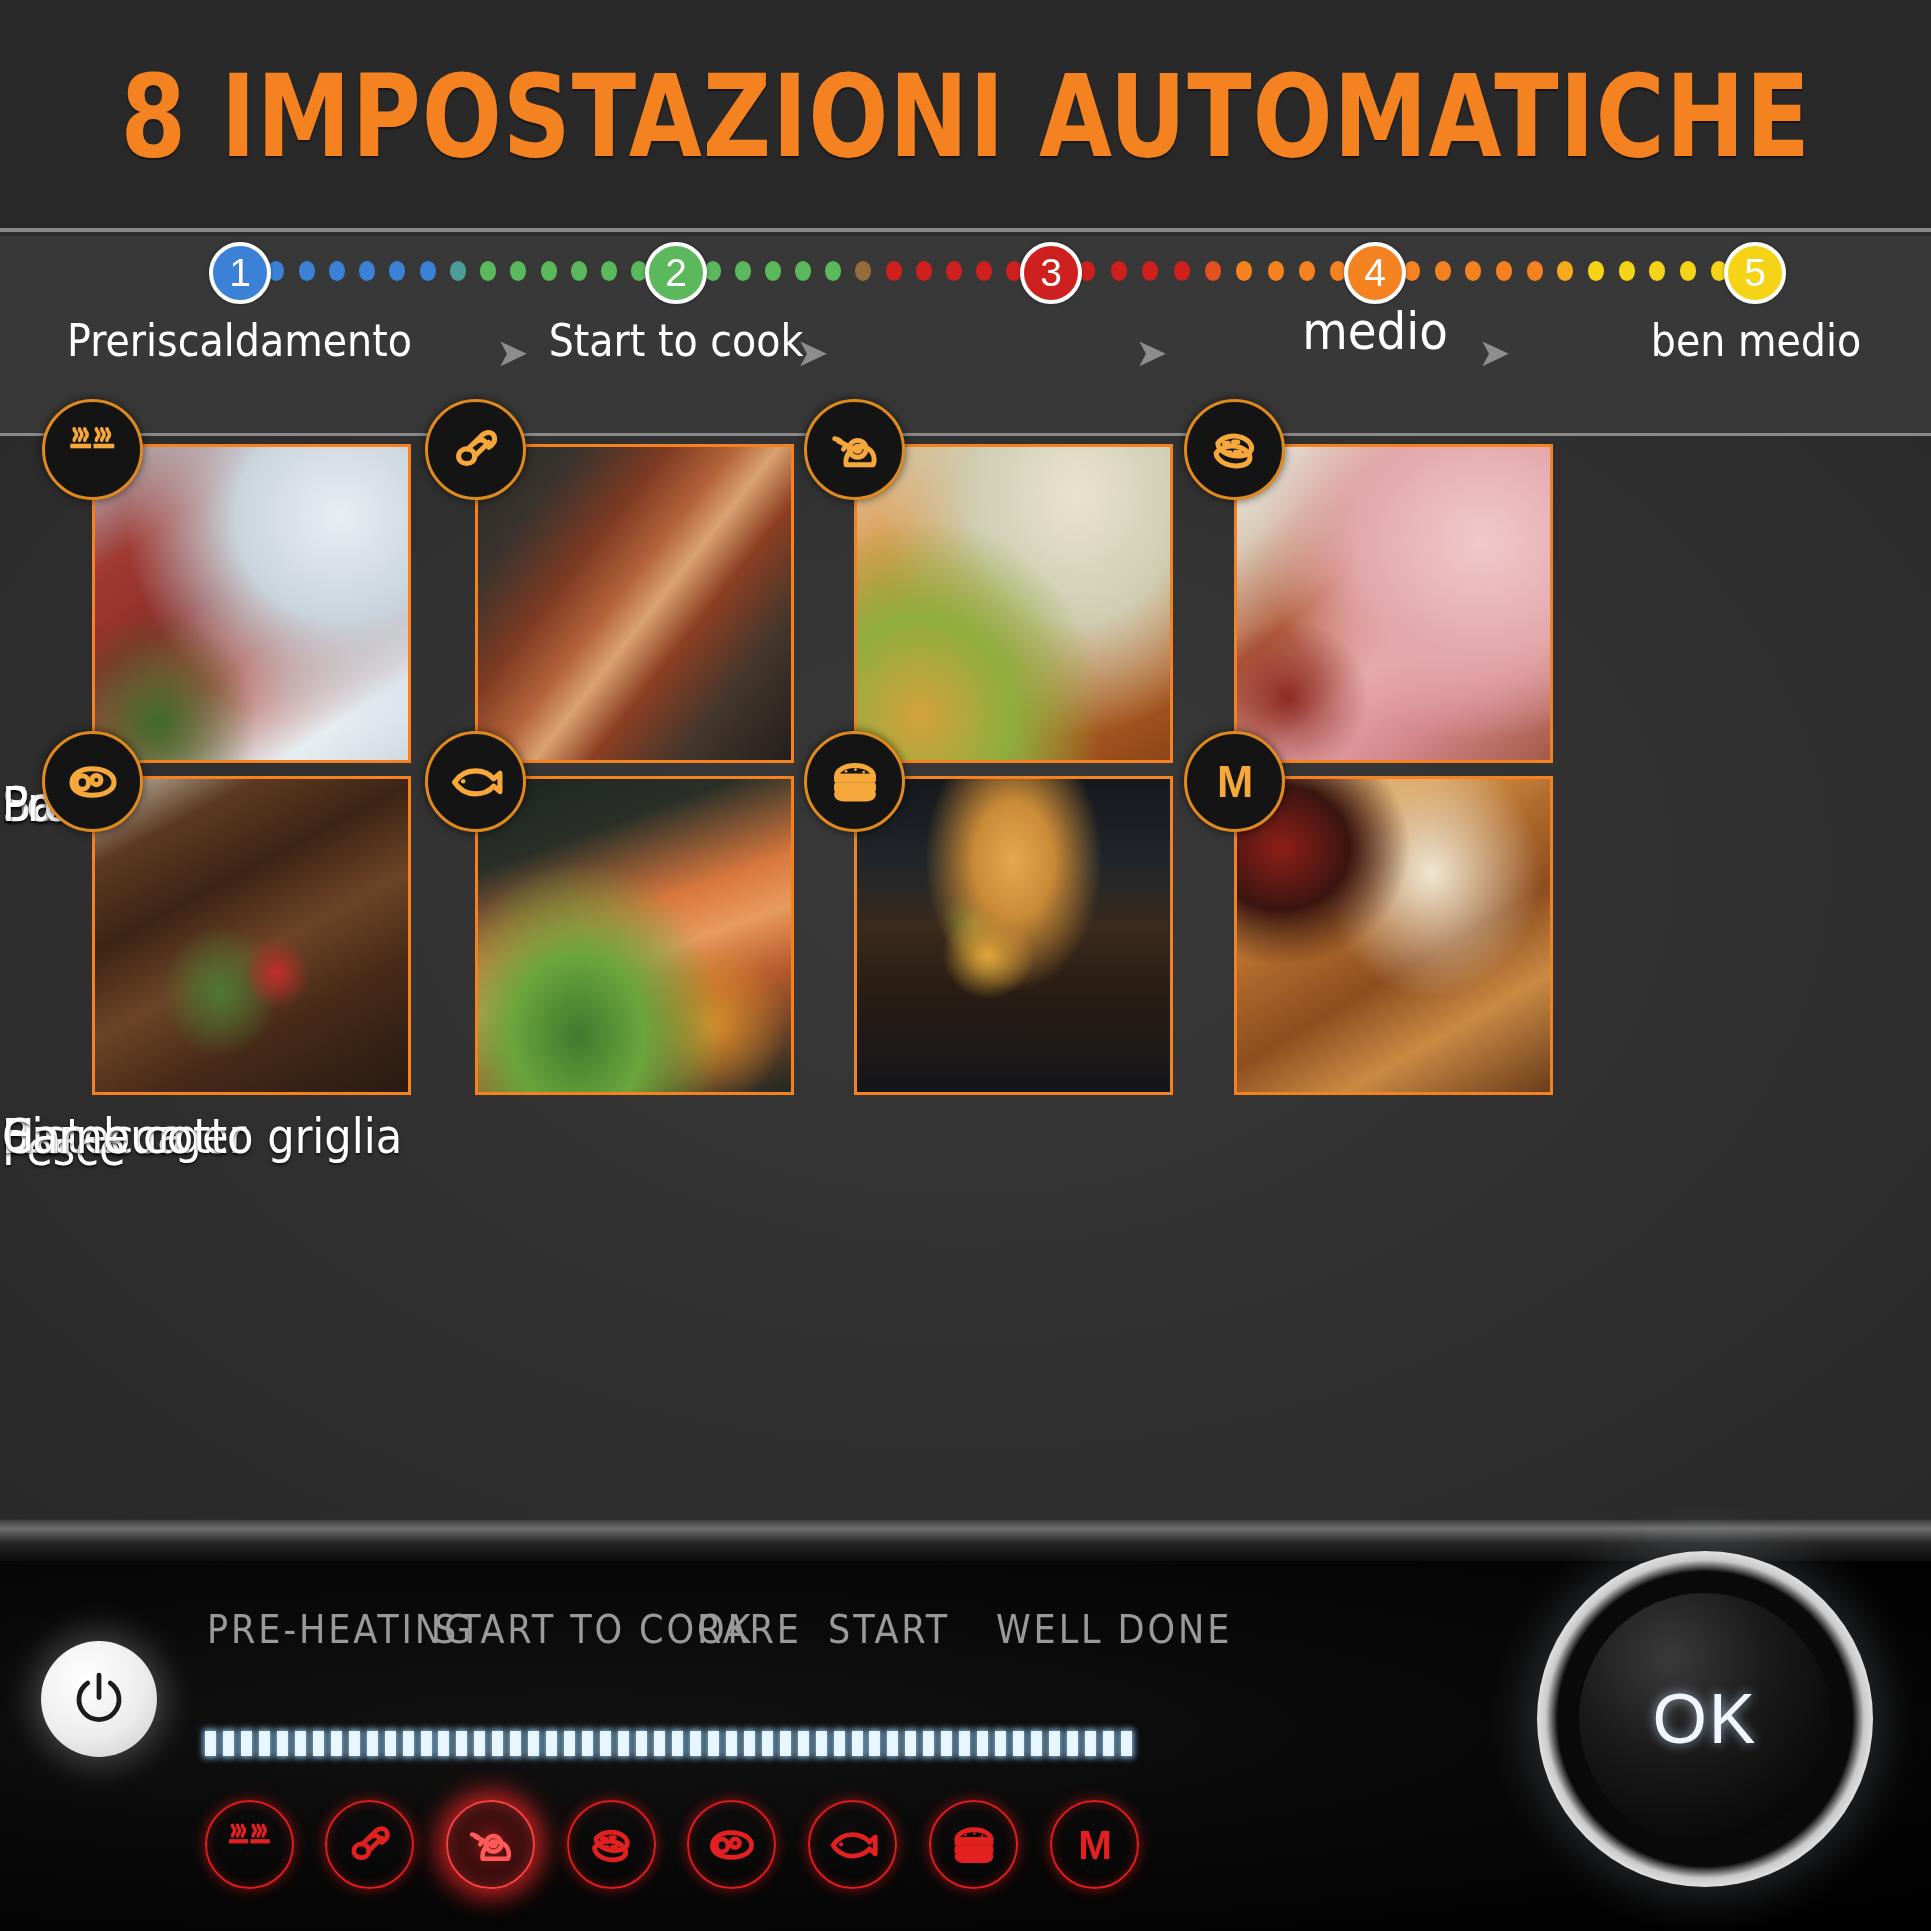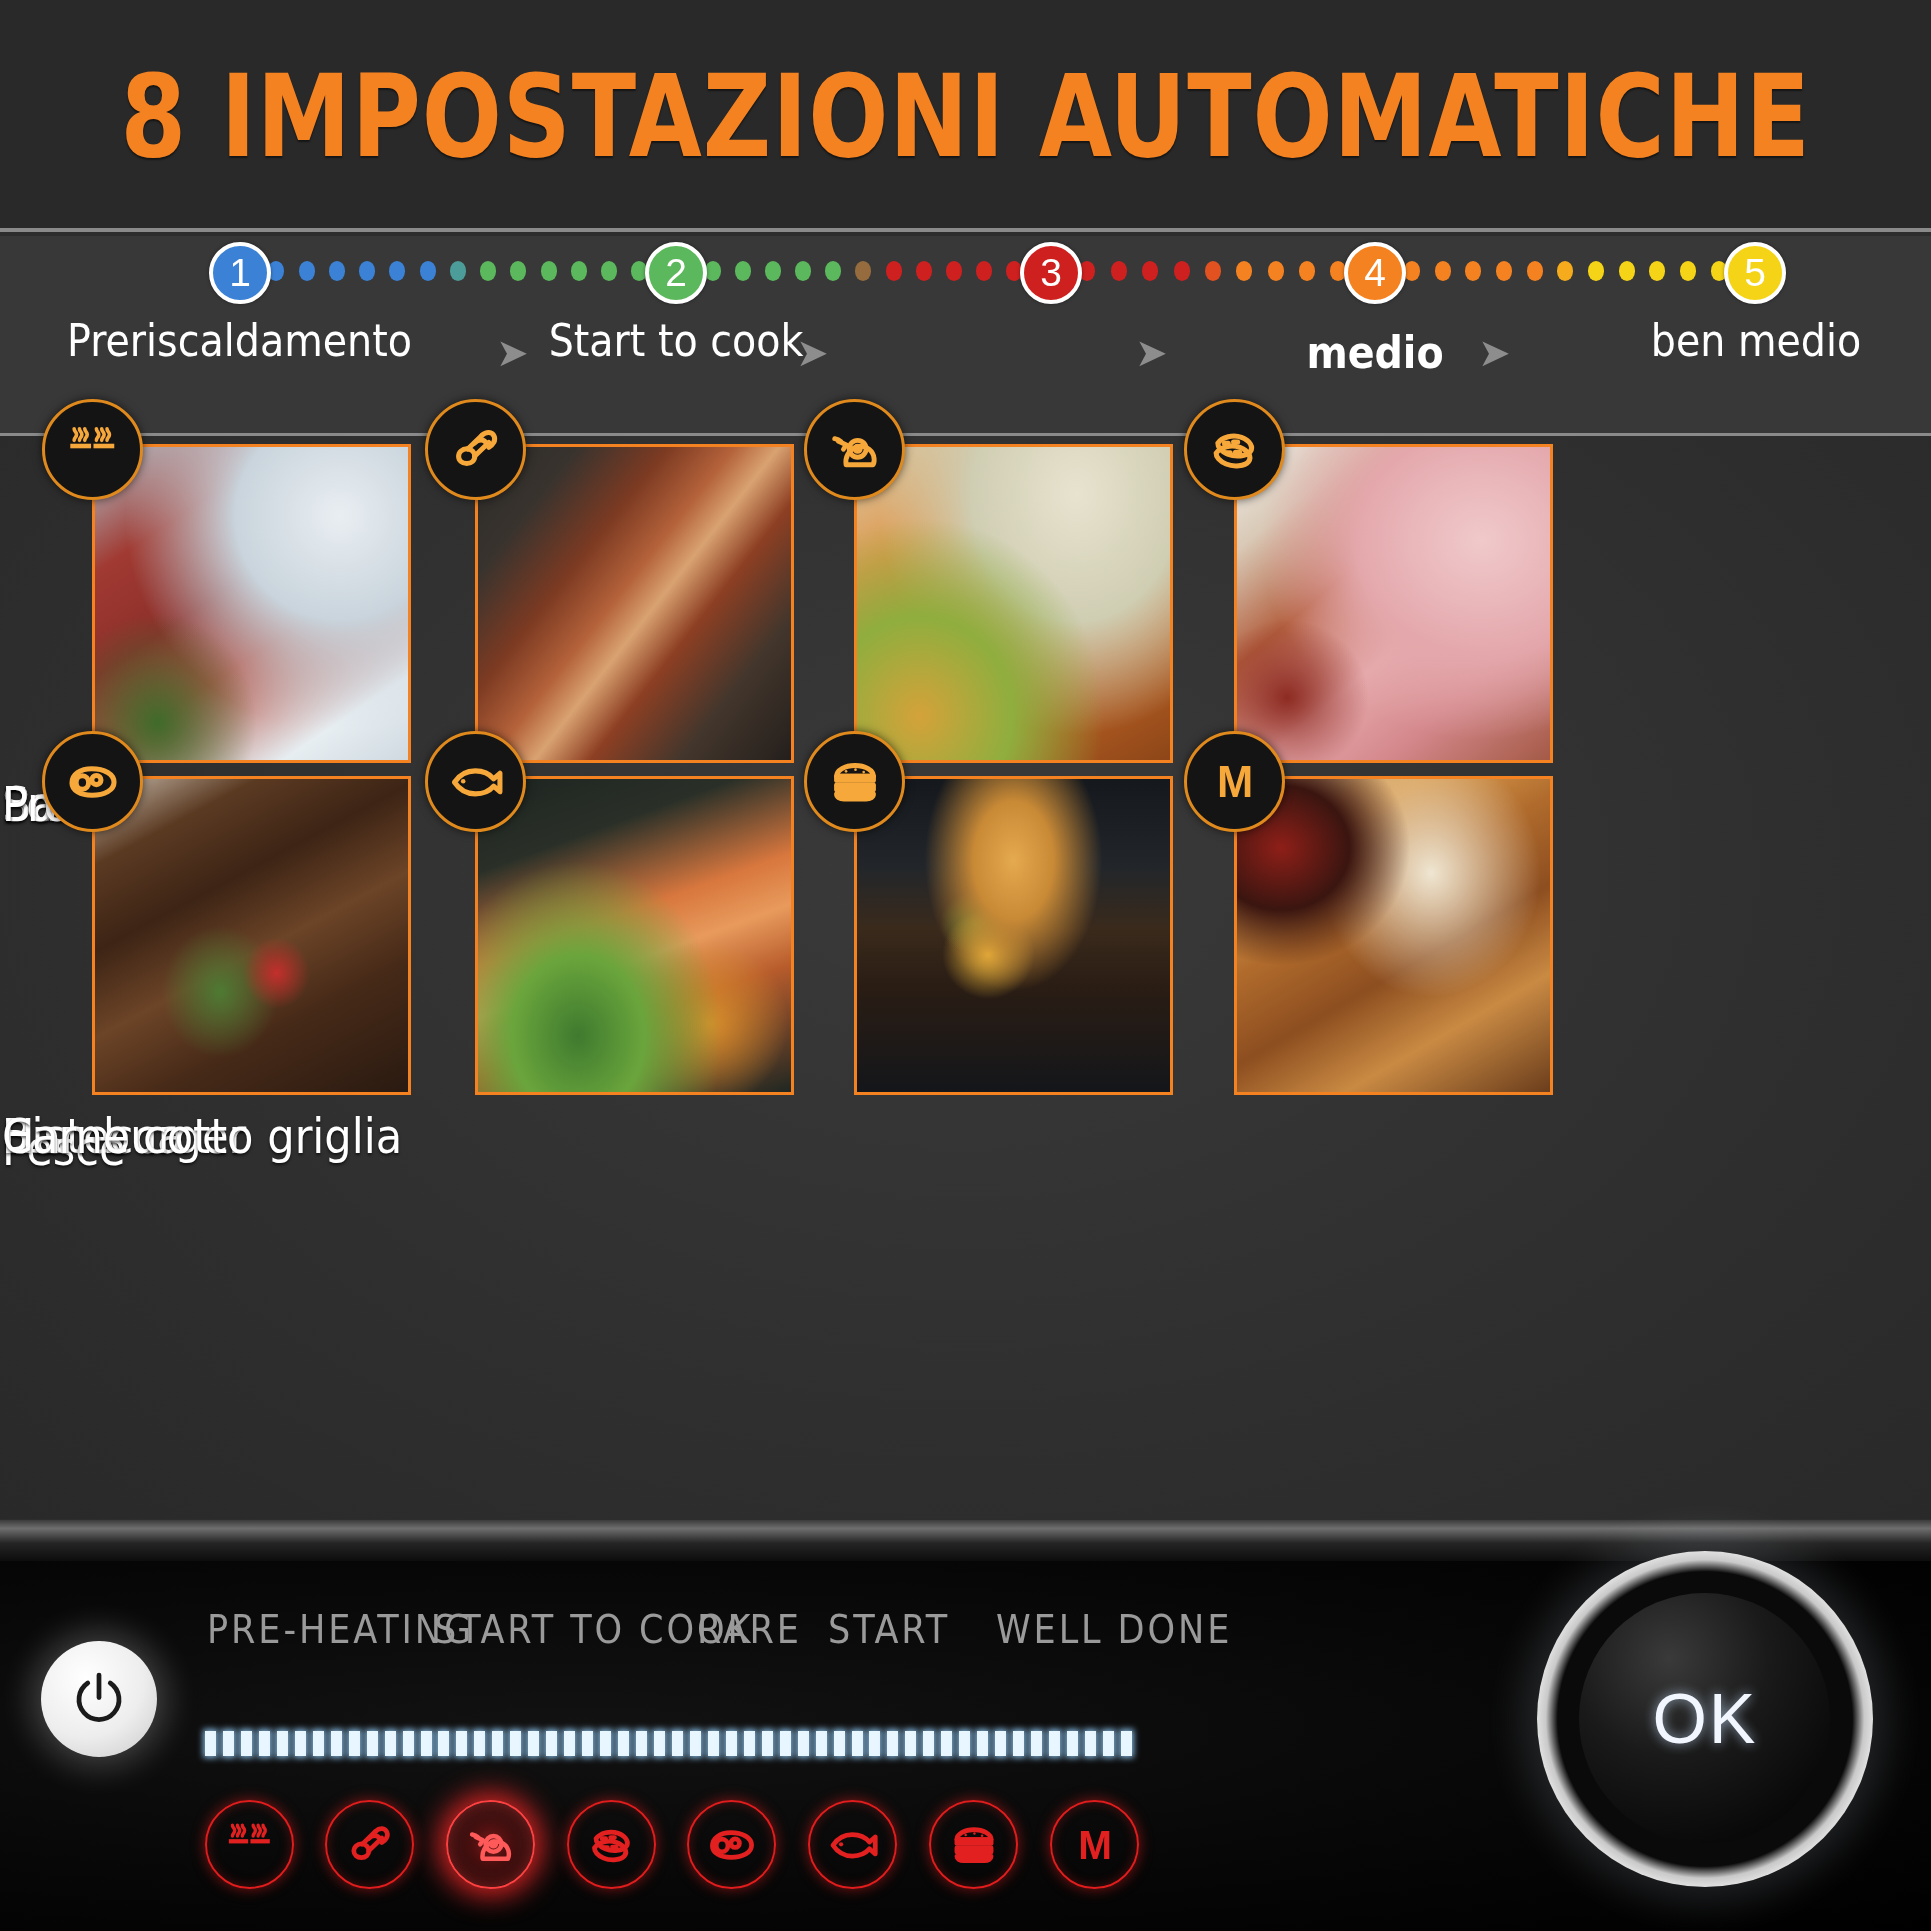--- a/index.html
+++ b/index.html
@@ -242,21 +242,21 @@
         <div class="badge" style="left: 1020px; background: rgb(207, 32, 32);">3</div>
         <div class="badge" style="left: 1344px; background: rgb(245, 130, 32);">4</div>
         <div class="badge" style="left: 1724px; background: rgb(245, 212, 23); color: rgb(255, 255, 255);">5</div>
       </div>
     <div class="labelrow" id="labelrow">
         <div class="steplabel" style="width: 425px; left: 27px; top: 15.4px; font-size: 44px;">Preriscaldamento</div>
         <div class="steparrow" style="left: 496px; top: 29px;">➤</div>
         <div class="steplabel" style="width: 386px; left: 483px; top: 15.4px; font-size: 44px;">Start to cook</div>
         <div class="steparrow" style="left: 796px; top: 29px;">➤</div>
         <div class="steparrow" style="left: 1135px; top: 29px;">➤</div>
-        <div class="steplabel" style="width: 290px; left: 1230px; top: 27px; font-size: 44px; font-weight: bold;">medio</div>
+        <div class="steplabel" style="width: 290px; left: 1230px; top: 1px; font-size: 52px;">medio</div>
         <div class="steparrow" style="left: 1478px; top: 29px;">➤</div>
         <div class="steplabel" style="width: 348px; left: 1582px; top: 15.4px; font-size: 44px;">ben medio</div>
       </div>
   </div>
 
   <div class="grid" id="grid">
       <div class="card">
         <div class="photo" style="left: 92px; top: 7.7px;">
           <div class="inner" style="background:
       radial-gradient(ellipse at 20% 88%, #3f6b2a 0%, rgba(63,107,42,0) 28%),

